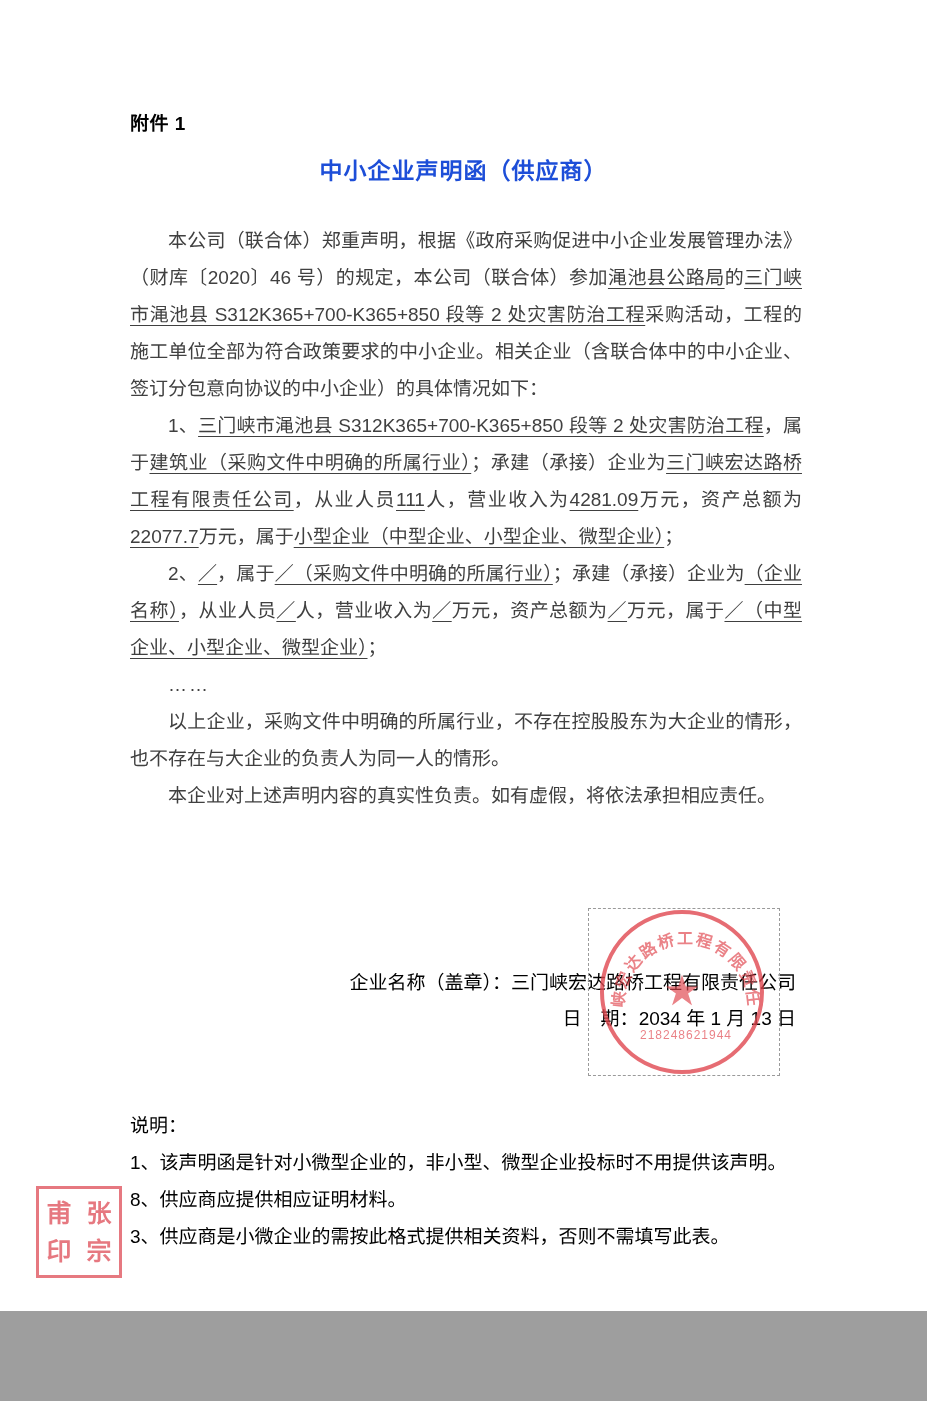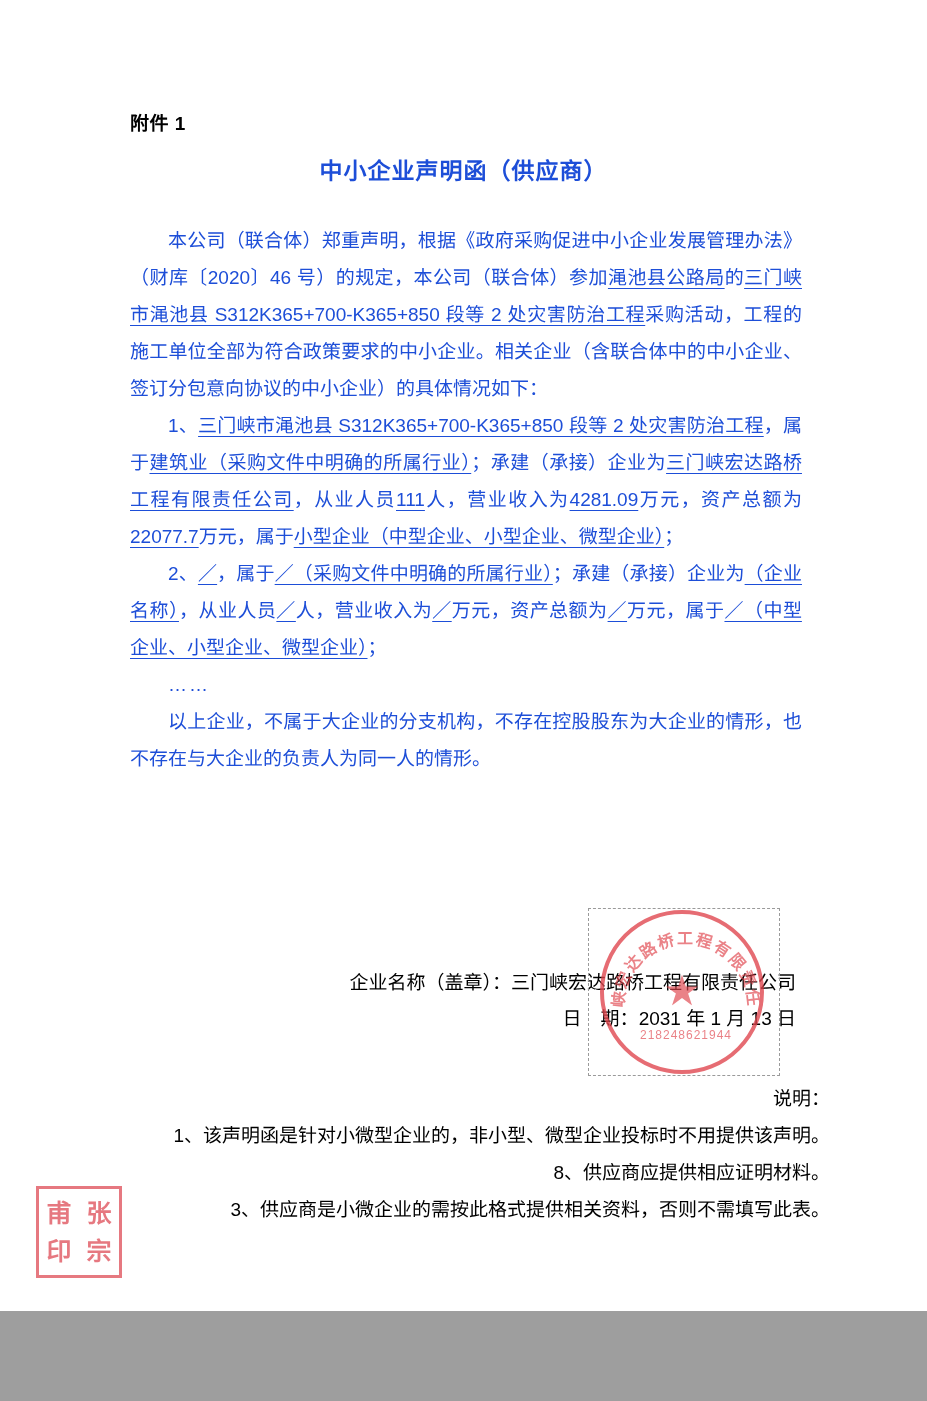--- a/index.html
+++ b/index.html
@@ -62,21 +62,21 @@
     letter-spacing: 1px;
   }
 
   .body-block {
     position: absolute;
     left: 130px;
     top: 222px;
     width: 672px;
     font-size: 19px;
     line-height: 37px;
-    color: #1d4ed8;
+    color: #404040;
     text-align: justify;
     font-family: "Liberation Sans", "DejaVu Sans", sans-serif;
   }
   .para {
     margin: 0 0 0 0;
     text-indent: 2em;
   }
 
   .u {
     text-decoration: underline;
@@ -95,27 +95,26 @@
     font-size: 19px;
     line-height: 36px;
     color: #000;
   }
   .sig-line { white-space: nowrap; }
   .sig-line.right { text-align: right; padding-right: 4px; }
 
   .notes {
     position: absolute;
     left: 130px;
-    top: 1080px;
+    top: 1107px;
     width: 700px;
     font-family: "Liberation Sans", "DejaVu Sans", sans-serif;
     font-size: 19px;
     line-height: 37px;
     color: #000;
-    text-align: right;
   }
 
   
   .seal-wrap {
     position: absolute;
     left: 588px;
     top: 908px;
     width: 192px;
     height: 168px;
   }
@@ -210,27 +209,28 @@
     <div class="body-block">
 
       <p class="para"><span>本公司（联合体）郑重声明，根据《政府采购促进中小企业发展管理办法》（财库〔2020〕46 号）的规定，本公司（联合体）参加</span><span class="u">渑池县公路局</span><span>的</span><span class="u">三门峡市渑池县 S312K365+700-K365+850 段等 2 处灾害防治工程</span><span>采购活动，工程的施工单位全部为符合政策要求的中小企业。相关企业（含联合体中的中小企业、签订分包意向协议的中小企业）的具体情况如下：</span></p>
 
       <p class="para"><span>1、</span><span class="u">三门峡市渑池县 S312K365+700-K365+850 段等 2 处灾害防治工程</span><span>，属于</span><span class="u">建筑业（采购文件中明确的所属行业）</span><span>；承建（承接）企业为</span><span class="u">三门峡宏达路桥工程有限责任公司</span><span>，从业人员</span><span class="u">111</span><span>人，营业收入为</span><span class="u">4281.09</span><span>万元，资产总额为</span><span class="u">22077.7</span><span>万元，属于</span><span class="u">小型企业（中型企业、小型企业、微型企业）</span><span>；</span></p>
 
       <p class="para"><span>2、</span><span class="u">／</span><span>，属于</span><span class="u">／（采购文件中明确的所属行业）</span><span>；承建（承接）企业为</span><span class="u">（企业名称）</span><span>，从业人员</span><span class="u">／</span><span>人，营业收入为</span><span class="u">／</span><span>万元，资产总额为</span><span class="u">／</span><span>万元，属于</span><span class="u">／（中型企业、小型企业、微型企业）</span><span>；</span></p>
 
       <p class="para dots">……</p>
 
-      <p class="para">以上企业，不属于大企业的分支机构，不存在控股股东为大企业的情形，也不存在与大企业的负责人为同一人的情形。</p>
-
+      <p class="para">以上企业，采购文件中明确的所属行业，不存在控股股东为大企业的情形，也不存在与大企业的负责人为同一人的情形。</p>
+
+      <p class="para">本企业对上述声明内容的真实性负责。如有虚假，将依法承担相应责任。</p>
     </div>
 
     <div class="sig-block">
       <div class="sig-line right"><span>企业名称（盖章）：</span><span>三门峡宏达路桥工程有限责任公司</span></div>
-      <div class="sig-line right"><span>日　期：</span><span>2031 年 1 月 13 日</span></div>
+      <div class="sig-line right"><span>日　期：</span><span>2034 年 1 月 13 日</span></div>
     </div>
 
     <div class="seal-wrap">
       <div class="seal-box"></div>
       <div class="seal">
         <svg class="seal-arc" viewBox="0 0 164 164">
           <defs>
             <path id="arcpath" d="M 20,92 A 62,62 0 1 1 144,92"></path>
           </defs>
           <text>

